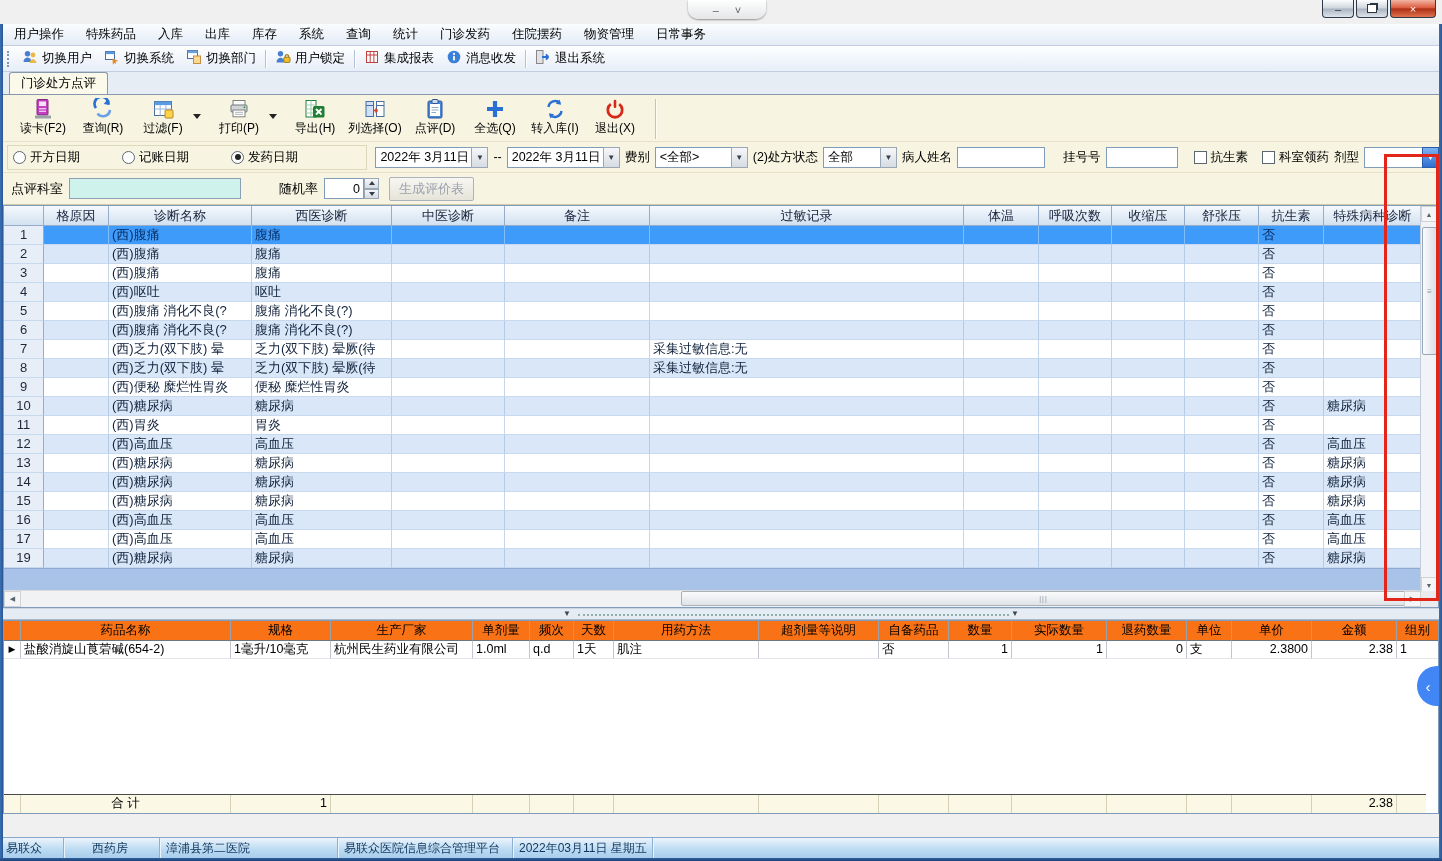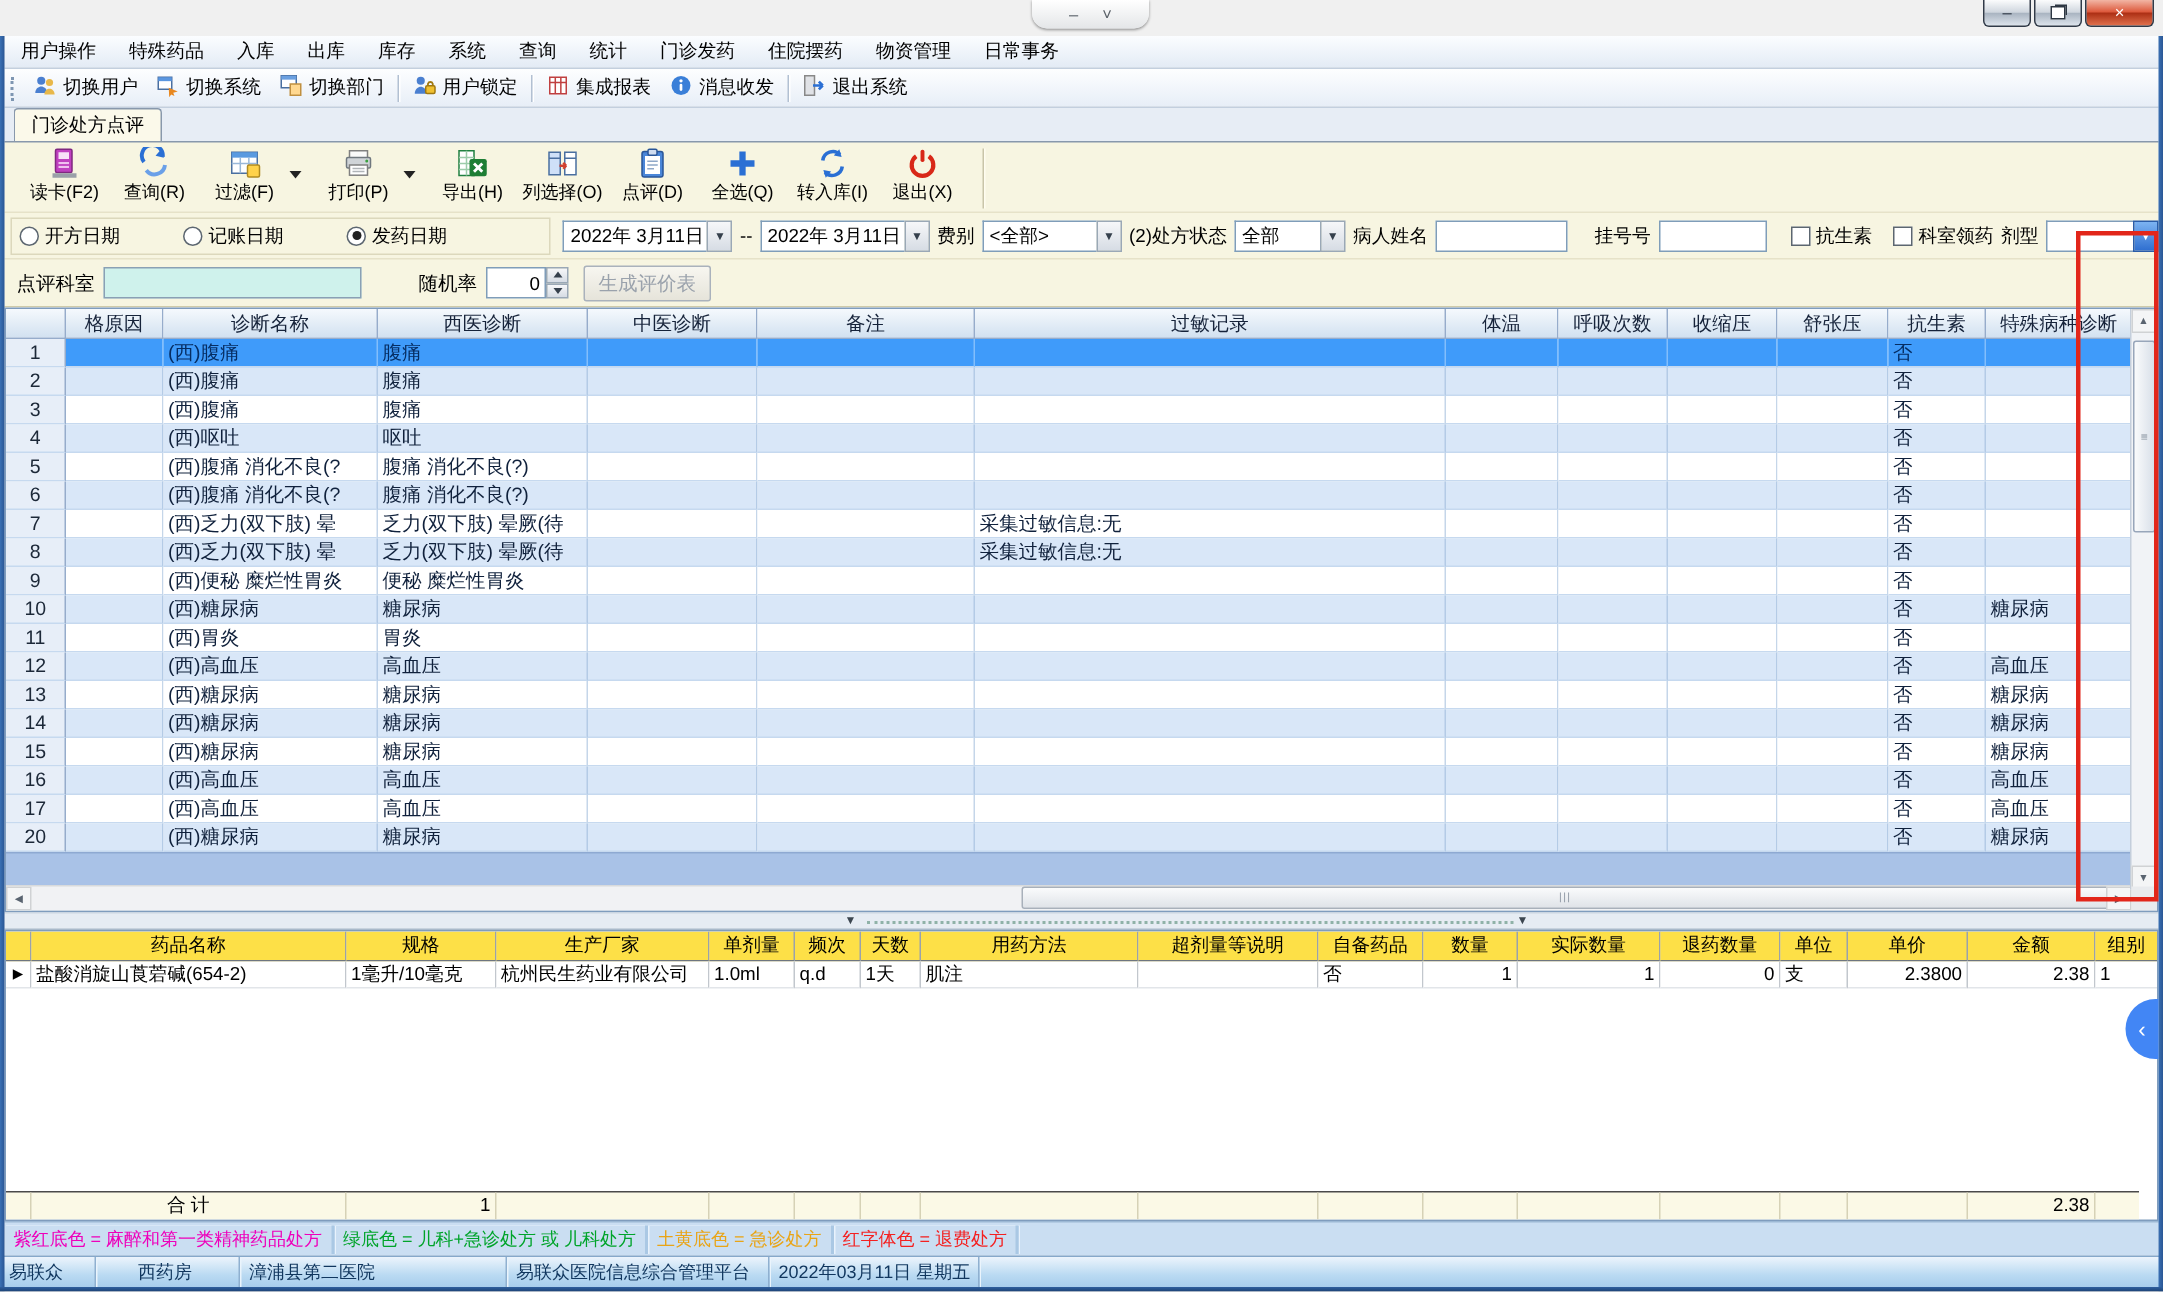--- a/index.html
+++ b/index.html
@@ -106,21 +106,21 @@
 
   
   .splitter{left:3px;top:608px;right:3px;height:12px;background:#e6ecf3;border-top:1px solid #cbd6e2;
     border-bottom:1px solid #a9b9ca;}
   .split-dots{position:absolute;left:575px;right:430px;top:5px;border-top:2px dotted #8fb2a8;}
   .split-arrow{position:absolute;top:0;font-size:8px;color:#3c4650;}
 
   
   .botgrid{left:3px;top:620px;right:3px;height:194px;background:#fff;border:1px solid #7f9cbd;overflow:hidden;}
   .bg-header{display:flex;height:20px;}
-  .bg-h{background:#fde047;border-right:1px solid #9aa2ab;border-bottom:1px solid #6e7680;box-sizing:border-box;
+  .bg-h{background:#f97316;border-right:1px solid #9aa2ab;border-bottom:1px solid #6e7680;box-sizing:border-box;
     font-size:12.5px;line-height:19px;text-align:center;color:#000;overflow:hidden;white-space:nowrap;flex:none;}
   .bg-row{display:flex;height:18px;}
   .bg-cell{border-right:1px solid #c2c7cd;border-bottom:1px solid #e2e5e9;box-sizing:border-box;font-size:12.5px;
     line-height:17px;padding:0 3px;overflow:hidden;white-space:nowrap;color:#000;background:#fff;flex:none;}
   .bg-cell.r{text-align:right;}
   .bg-cell.c{text-align:center;padding:0;}
   .totalsrow{position:absolute;left:0;right:12px;bottom:0;height:18px;display:flex;background:#fbf9e6;
     border-top:1px solid #4a4a4a;}
   .tt-cell{border-right:1px solid #d6d2b6;box-sizing:border-box;font-size:12.5px;line-height:17px;
     padding:0 3px;overflow:hidden;white-space:nowrap;flex:none;}
@@ -696,21 +696,21 @@
           <div class="mg-cell" style="width: 145px;"></div>
           <div class="mg-cell" style="width: 314px;"></div>
           <div class="mg-cell" style="width: 75px;"></div>
           <div class="mg-cell" style="width: 73px;"></div>
           <div class="mg-cell" style="width: 73px;"></div>
           <div class="mg-cell" style="width: 74px;"></div>
           <div class="mg-cell" style="width: 65px;">否</div>
           <div class="mg-cell" style="width: 98px;">高血压</div>
         </div>
         <div class="mg-row even">
-          <div class="mg-cell mg-rownum" style="width: 40px;">20</div>
+          <div class="mg-cell mg-rownum" style="width: 40px;">19</div>
           <div class="mg-cell" style="width: 65px;"></div>
           <div class="mg-cell" style="width: 143px;">(西)糖尿病</div>
           <div class="mg-cell" style="width: 140px;">糖尿病</div>
           <div class="mg-cell" style="width: 113px;"></div>
           <div class="mg-cell" style="width: 145px;"></div>
           <div class="mg-cell" style="width: 314px;"></div>
           <div class="mg-cell" style="width: 75px;"></div>
           <div class="mg-cell" style="width: 73px;"></div>
           <div class="mg-cell" style="width: 73px;"></div>
           <div class="mg-cell" style="width: 74px;"></div>
@@ -805,26 +805,20 @@
         <div class="tt-cell" style="width: 63px;"></div>
         <div class="tt-cell" style="width: 95px;"></div>
         <div class="tt-cell" style="width: 80px;"></div>
         <div class="tt-cell" style="width: 45px;"></div>
         <div class="tt-cell" style="width: 80px;"></div>
         <div class="tt-cell" style="width: 85px; text-align: right;">2.38</div>
         <div class="tt-cell" style="width: 42px;"></div>
       </div>
   </div>
 
-  <div class="abs legend" id="legend">
-      <span class="legend-item" style="color: rgb(238, 0, 187);">紫红底色 = 麻醉和第一类精神药品处方</span>
-      <span class="legend-item" style="color: rgb(0, 164, 42);">绿底色 = 儿科+急诊处方 或 儿科处方</span>
-      <span class="legend-item" style="color: rgb(233, 164, 22);">土黄底色 = 急诊处方</span>
-      <span class="legend-item" style="color: rgb(244, 32, 32);">红字体色 = 退费处方</span>
-    </div>
 
   <div class="abs statusbar" id="statusbar">
       <div class="status-seg" style="width: 64px;">易联众</div>
       <div class="status-seg" style="width: 96px; padding-left: 28px;">西药房</div>
       <div class="status-seg" style="width: 178px;">漳浦县第二医院</div>
       <div class="status-seg" style="width: 175px;">易联众医院信息综合管理平台</div>
       <div class="status-seg" style="width: 140px;">2022年03月11日 星期五</div>
       <div class="status-seg" style="flex: 1 1 0%; border-right: none;"></div>
     </div>
 

